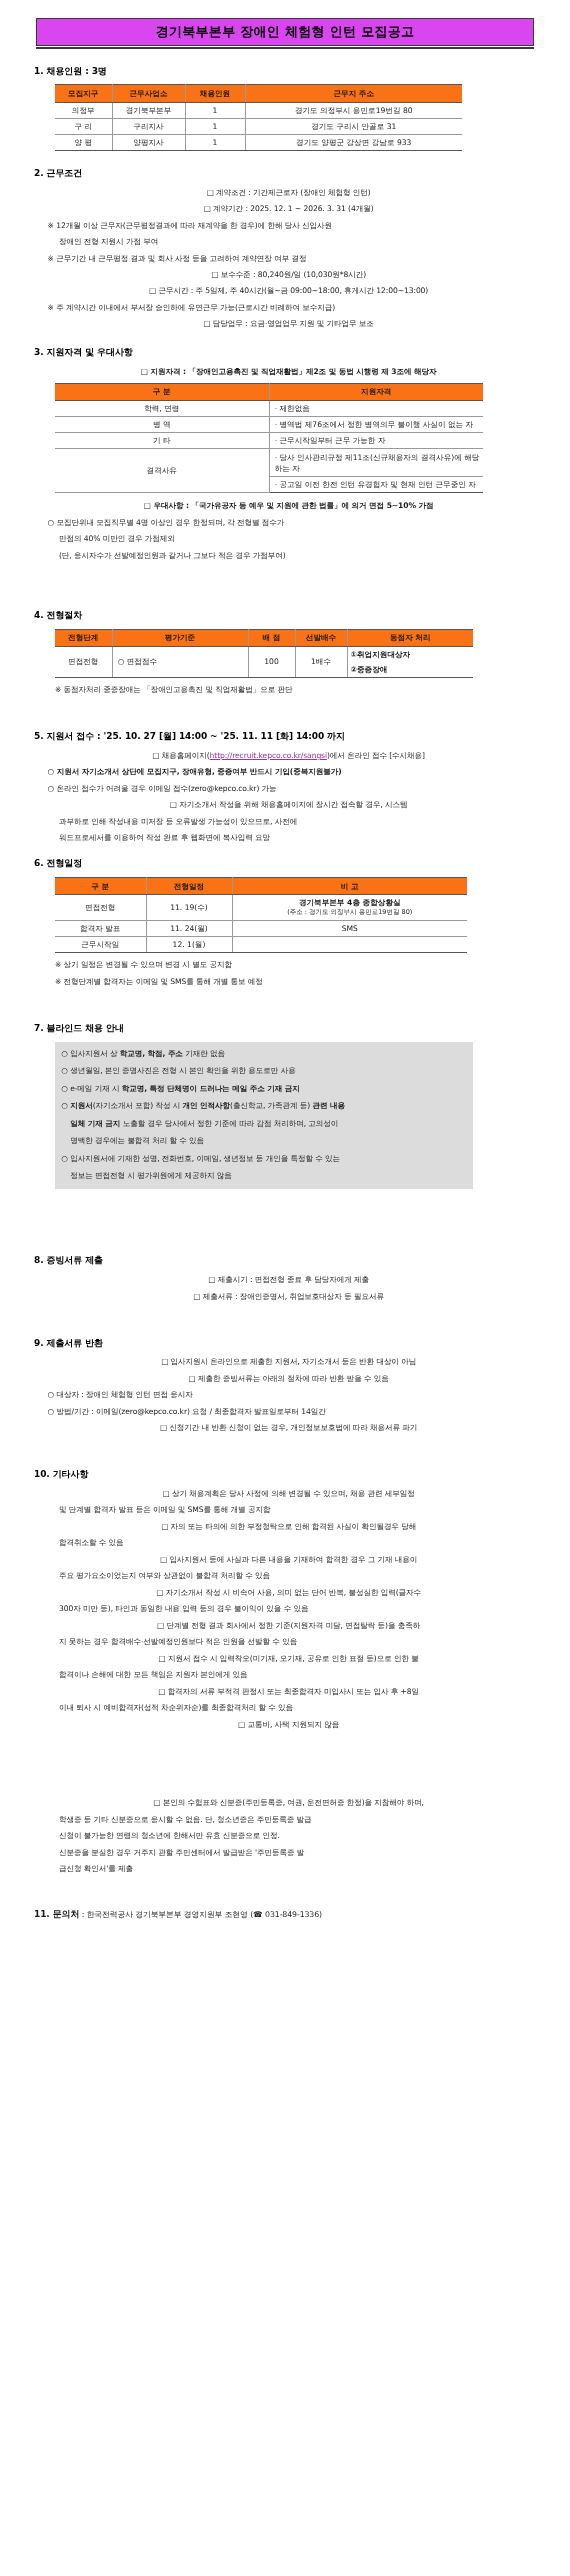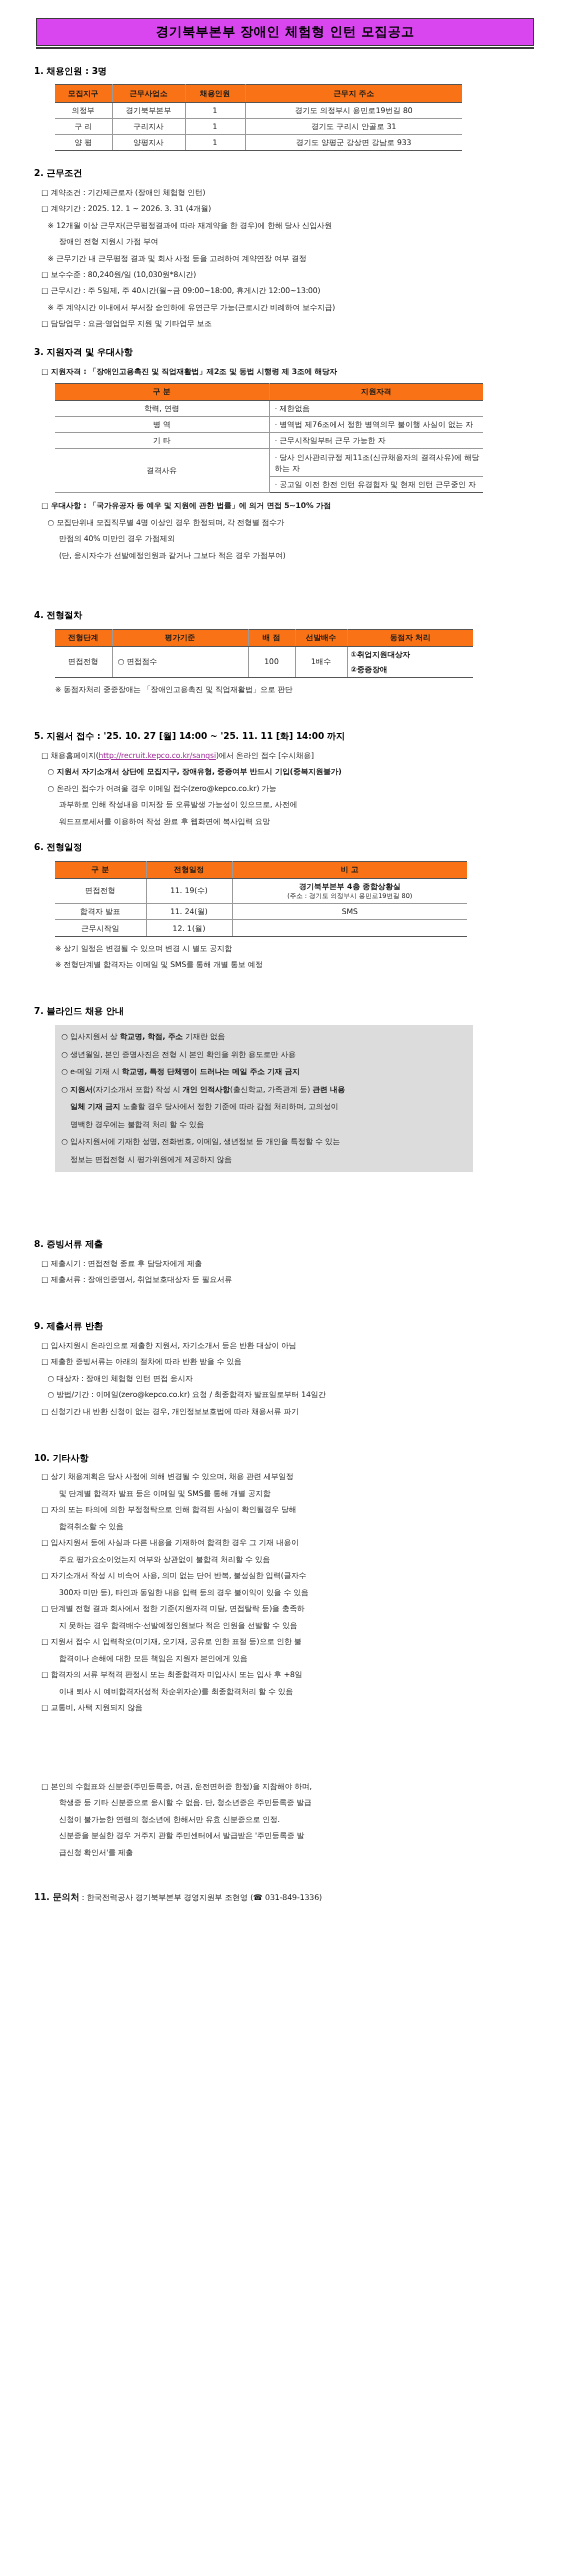--- a/index.html
+++ b/index.html
@@ -51,21 +51,21 @@
   .sec-h.tight { margin-top: 12.5px; }
 
   
   .line {
     font-size: 7.6px;
     line-height: 1.62;
     color: #1a1a1a;
     margin: 0 0 4.2px 0;
     letter-spacing: -0.1px;
   }
-  .l-box   { padding-left: 11.5px; text-indent: -11.5px; margin-left: 7.3px; }
+  .l-box   { padding-left: 11.5px; text-indent: -11.5px; margin-left: 7.3px; text-align: center; }
   .l-circ  { padding-left: 11.5px; text-indent: -11.5px; margin-left: 13.6px; }
   .l-note  { padding-left: 10.4px; text-indent: -10.4px; margin-left: 13.6px; }
   .l-cont  { margin-left: 25px; }
   .bullet { font-family: "DejaVu Sans", sans-serif; }
   .b { font-weight: bold; }
   .ul { }
   .link {
     color: #a0329a;
     text-decoration: underline;
   }
@@ -261,20 +261,21 @@
   <div class="spacer-sm"></div>
 
   <div class="sec-h">5. 지원서 접수 : '25. 10. 27 [월] 14:00 ~ '25. 11. 11 [화] 14:00 까지</div>
 
   <div class="line l-box">
     <span class="bullet">□</span>
     <span>채용홈페이지(</span><a class="link" href="#">http://recruit.kepco.co.kr/sangsi</a><span>)에서 온라인 접수 [수시채용]</span>
   </div>
   <div class="line l-circ b ul"><span class="bullet">○</span> <span>지원서 자기소개서 상단에 모집지구, 장애유형, 중증여부 반드시 기입(중복지원불가)</span></div>
   <div class="line l-circ"><span class="bullet">○</span> <span>온라인 접수가 어려울 경우 이메일 접수(zero@kepco.co.kr) 가능</span></div>
+  <div class="line l-box"><span class="bullet">□</span> <span>자기소개서 작성을 위해 채용홈페이지에 장시간 접속할 경우, 시스템</span></div>
   <div class="line l-cont">과부하로 인해 작성내용 미저장 등 오류발생 가능성이 있으므로, 사전에</div>
   <div class="line l-cont">워드프로세서를 이용하여 작성 완료 후 웹화면에 복사입력 요망</div>
 
   <div class="sec-h tight">6. 전형일정</div>
   <table class="tbl-sched">
     <thead>
       <tr>
         <th>구  분</th>
         <th>전형일정</th>
         <th>비  고</th>

